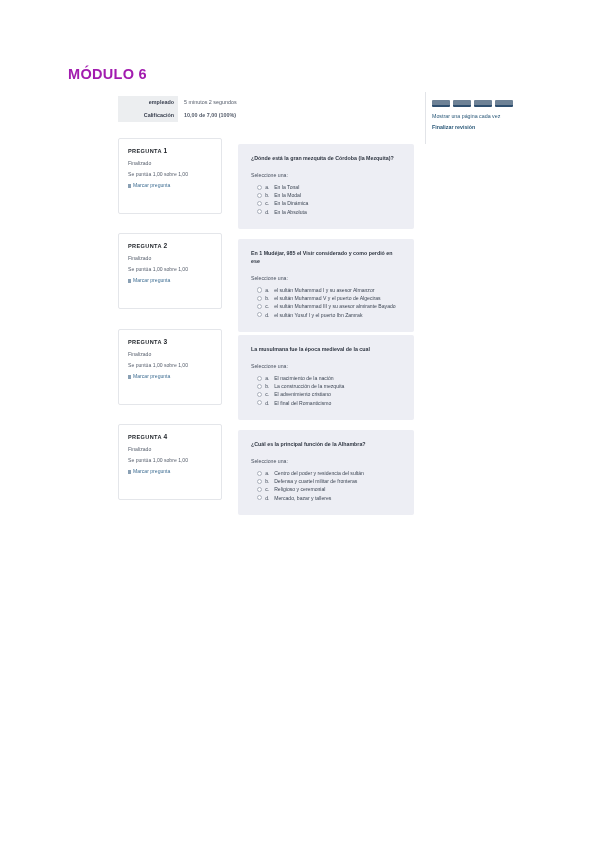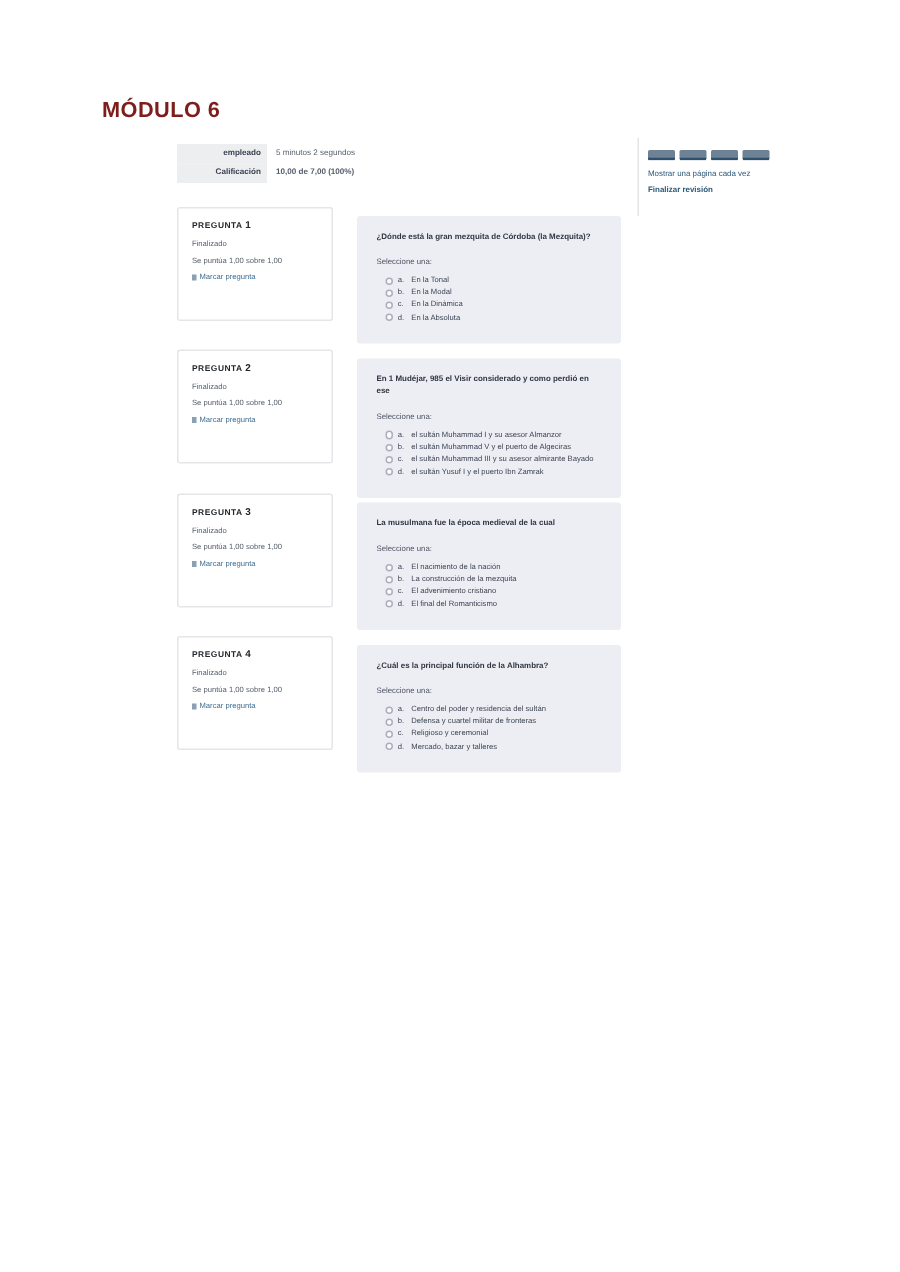--- a/index.html
+++ b/index.html
@@ -10,21 +10,21 @@
     font-family:"Liberation Sans", sans-serif;
     color:#3d4450;
     overflow:hidden;
     position:relative;
   }
   .page{position:absolute;inset:0;}
 
   
   .doc-title{
     position:absolute;left:68px;top:66px;
-    font-size:14.5px;font-weight:bold;color:#7f1d1d;
+    font-size:14.5px;font-weight:bold;color:#a21caf;
     letter-spacing:.3px;
   }
 
   
   .grade-table{
     position:absolute;left:118px;top:96px;
     width:155px;
     font-size:5.4px;
     filter:blur(.32px);
   }

